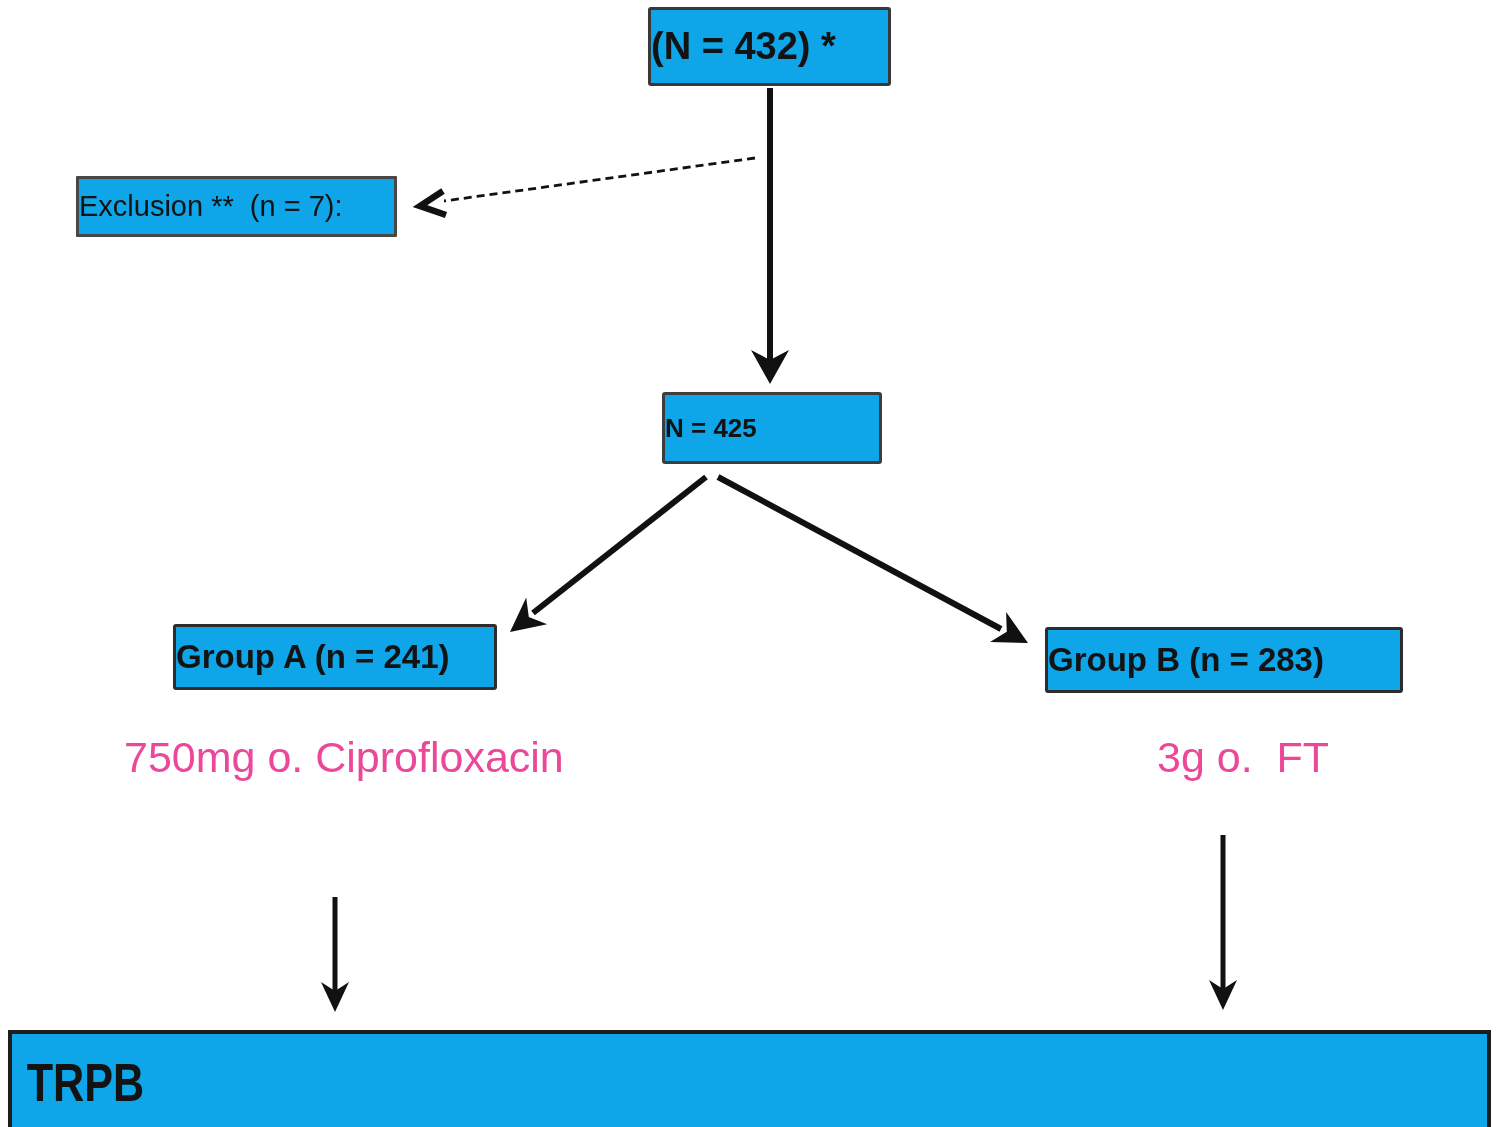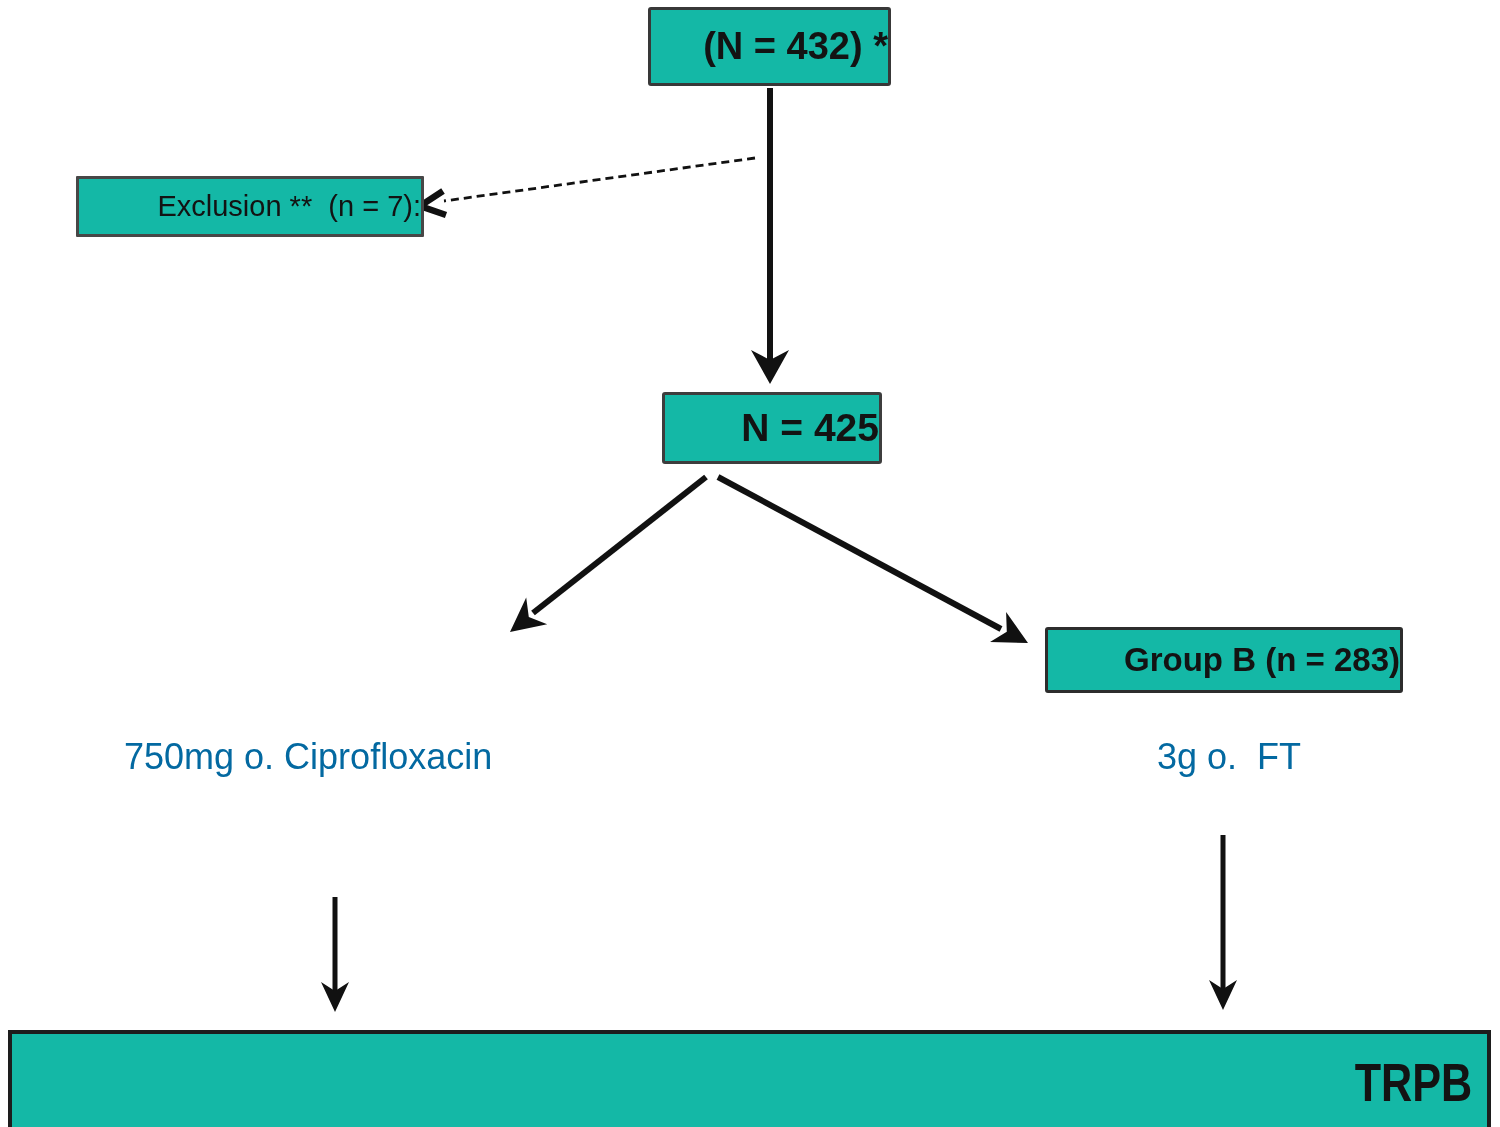--- a/index.html
+++ b/index.html
@@ -28,42 +28,42 @@
   .edges-layer path {
     stroke: #111111;
   }
   .edges-layer polygon {
     fill: #111111;
     stroke: none;
   }
   .box {
     position: absolute;
     box-sizing: border-box;
-    background: #14b8a6;
+    background: #0ea5e9;
     border: 3px solid #2d2d2d;
     border-radius: 3px;
     display: flex;
     align-items: center;
-    justify-content: flex-end;
+    justify-content: flex-start;
     text-align: center;
     color: #131313;
   }
   #box-total {
     left: 648px; top: 7px; width: 243px; height: 79px;
     font-weight: bold; font-size: 38px;
     border-color: #383838;
   }
   #box-exclusion {
-    left: 76px; top: 176px; width: 348px; height: 61px;
+    left: 76px; top: 176px; width: 321px; height: 61px;
     font-size: 29px; font-weight: normal;
     border-color: #474747; border-width: 3px; border-radius: 1px;
   }
   #box-included {
     left: 662px; top: 392px; width: 220px; height: 72px;
-    font-weight: bold; font-size: 39px;
+    font-weight: bold; font-size: 26px;
     border-color: #3d3d3d;
   }
   #box-group-a {
     left: 173px; top: 624px; width: 324px; height: 66px;
     font-weight: bold; font-size: 33px;
     border-color: #2d2d2d;
   }
   #box-group-b {
     left: 1045px; top: 627px; width: 358px; height: 66px;
     font-weight: bold; font-size: 33px;
@@ -75,23 +75,23 @@
     border-width: 4px; border-color: #1d1d1d; border-radius: 0;
   }
   #box-trpb .condensed {
     display: inline-block;
     transform: scaleX(0.8);
     transform-origin: center;
     letter-spacing: 0px;
   }
   .annotation {
     position: absolute;
-    font-size: 36px;
+    font-size: 43px;
     line-height: 46px;
-    color: #0369a1;
+    color: #ec4899;
     white-space: nowrap;
   }
   #treatment-a { left: 124px; top: 734px; }
   #treatment-b { left: 1157px; top: 734px; }
   .pre { white-space: pre; }
 </style>
 </head>
 <body>
 
 <div class="stage">
@@ -134,20 +134,23 @@
   </div>
 
   <div class="box" id="box-exclusion">
     <span class="pre">Exclusion **  (n = 7):</span>
   </div>
 
   <div class="box" id="box-included">
     <span>N = 425</span>
   </div>
 
+  <div class="box" id="box-group-a">
+    <span>Group A (n = 241)</span>
+  </div>
 
   <div class="box" id="box-group-b">
     <span>Group B (n = 283)</span>
   </div>
 
   <div class="box" id="box-trpb">
     <span class="condensed">TRPB</span>
   </div>
 
   <div class="annotation" id="treatment-a">

